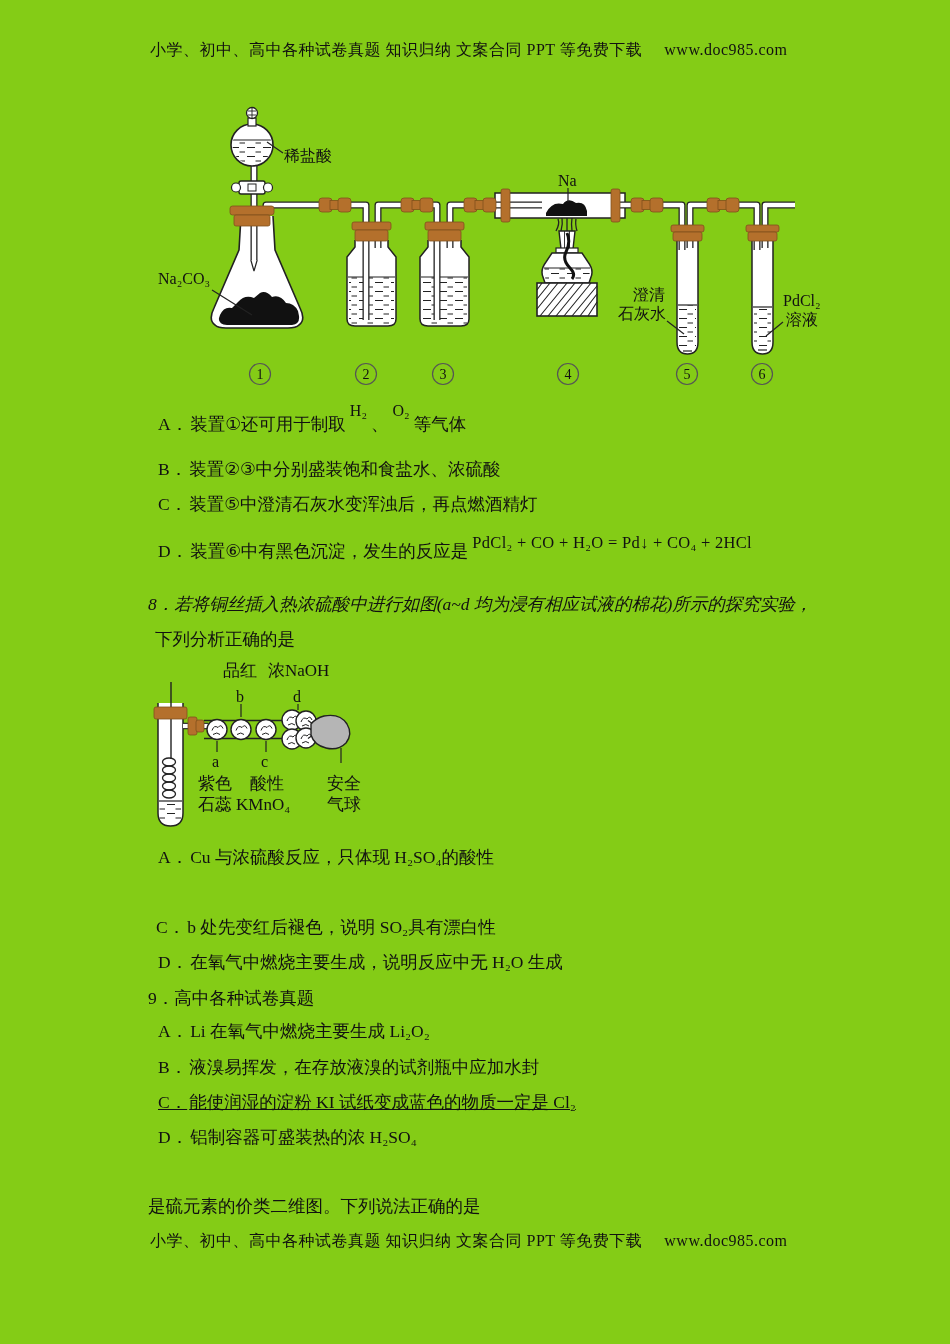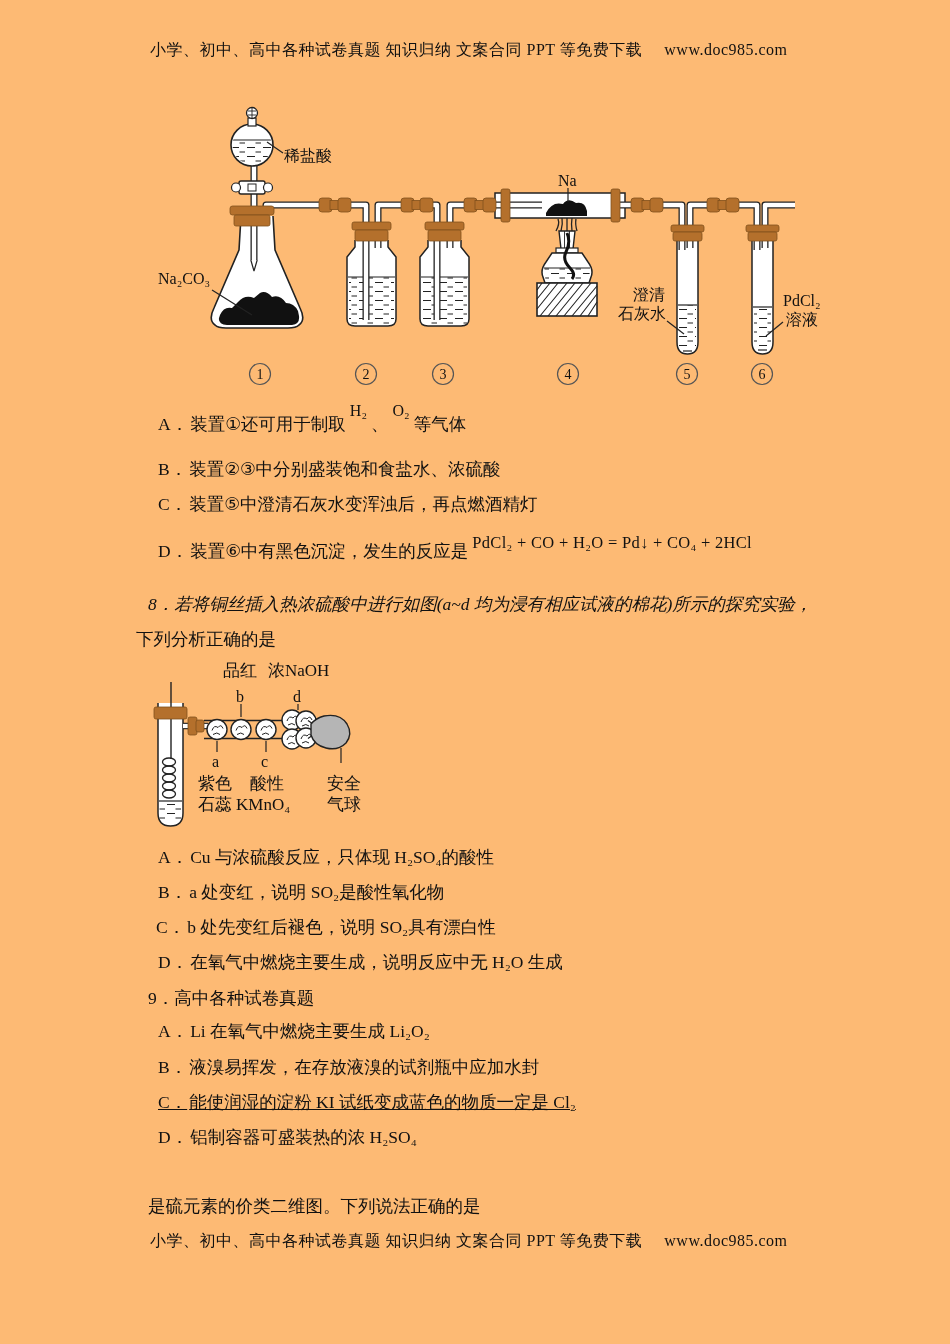--- a/index.html
+++ b/index.html
@@ -1,18 +1,18 @@
 <!DOCTYPE html>
 <html><head>
 <meta charset="utf-8">
 <style>
   html,body{margin:0;padding:0;}
   body{width:950px;height:1344px;background:#ffffff;
        font-family:"Liberation Serif","DejaVu Serif","DejaVu Sans",serif;color:#111;}
-  .page{position:relative;width:950px;height:1344px;background:#fdba74;overflow:hidden;}
+  .page{position:relative;width:950px;height:1344px;background:#84cc16;overflow:hidden;}
   .abs{position:absolute;white-space:nowrap;line-height:1.25;}
   .body-t{font-size:17.5px;}
   .hf{font-size:16px;letter-spacing:0.5px;}
   .url{margin-left:22px;}
   .opt-label{margin-right:2px;}
   .sup{display:inline-block;transform:translateY(-14px);font-size:16px;margin:0 4px;}
   .eqn{display:inline-block;transform:translateY(-9px);font-size:16.5px;margin-left:4px;letter-spacing:0.3px;}
   svg text{font-family:"Liberation Serif","DejaVu Serif","DejaVu Sans",serif;fill:#111;}
 </style>
 </head>
@@ -169,21 +169,21 @@
   <div class="abs body-t" style="left:158px;top:494px;">
     <span class="opt-label">C．</span><span>装置⑤中澄清石灰水变浑浊后，再点燃酒精灯</span>
   </div>
   <div class="abs body-t" style="left:158px;top:541px;">
     <span class="opt-label">D．</span><span>装置⑥中有黑色沉淀，发生的反应是</span><span class="eqn">PdCl₂ + CO + H₂O = Pd↓ + CO₄ + 2HCl</span>
   </div>
 
   <div class="abs body-t" style="left:148px;top:594px;font-style:italic;">
     <span>8．</span><span>若将铜丝插入热浓硫酸中进行如图(a~d 均为浸有相应试液的棉花)所示的探究实验，</span>
   </div>
-  <div class="abs body-t" style="left:136px;top:629px;">
+  <div class="abs body-t" style="left:155px;top:629px;">
     <span>下列分析正确的是</span>
   </div>
 
   <svg style="position:absolute;left:150px;top:658px;" width="260" height="185" viewBox="0 0 260 185">
     <defs>
       <pattern id="liq2" width="16" height="9" patternUnits="userSpaceOnUse">
         <path d="M1,2.5 H9 M9.5,7 H15" stroke="#222" stroke-width="1.2" fill="none"></path>
       </pattern>
       <g id="cot">
         <circle r="10" fill="#fff" stroke="#222" stroke-width="1.4"></circle>
@@ -249,23 +249,20 @@
       <text x="100" y="131">酸性</text>
       <text x="86" y="152">KMnO₄</text>
       <text x="177" y="131">安全</text>
       <text x="177" y="152">气球</text>
     </g>
   </svg>
 
   <div class="abs body-t" style="left:158px;top:847px;">
     <span class="opt-label">A．</span><span>Cu 与浓硫酸反应，只体现 H₂SO₄的酸性</span>
   </div>
-  <div class="abs body-t" style="left:158px;top:882px;">
-    <span class="opt-label">B．</span><span>a 处变红，说明 SO₂是酸性氧化物</span>
-  </div>
   <div class="abs body-t" style="left:156px;top:917px;font-family:Liberation Serif, serif;">
     <span class="opt-label">C．</span><span>b 处先变红后褪色，说明 SO₂具有漂白性</span>
   </div>
   <div class="abs body-t" style="left:158px;top:952px;">
     <span class="opt-label">D．</span><span>在氧气中燃烧主要生成，说明反应中无 H₂O 生成</span>
   </div>
 
   <div class="abs body-t" style="left:148px;top:988px;">
     <span>9．</span><span>高中各种试卷真题</span>
   </div>

